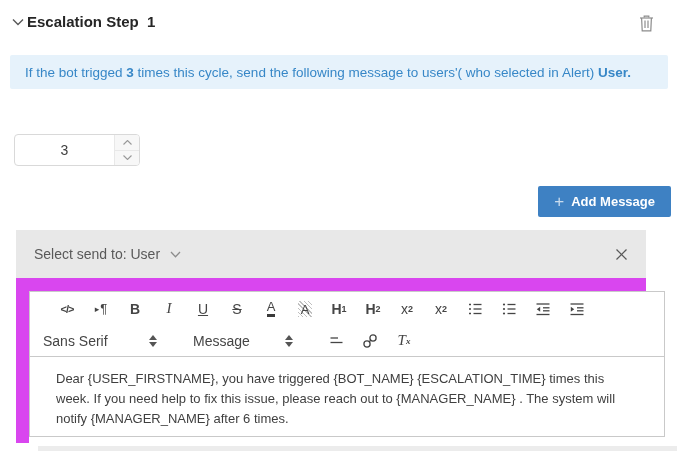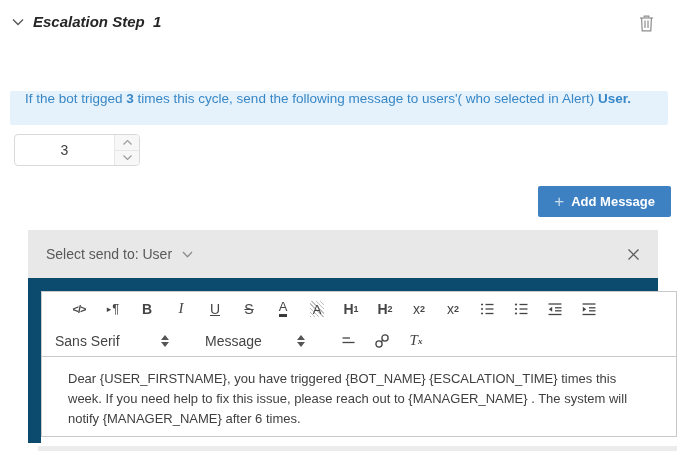--- a/index.html
+++ b/index.html
@@ -2,30 +2,30 @@
 <html style="--accent-blue: #3e81c3; --banner-bg: #e6f2fb; --banner-text: #3787c7;"><head>
 <meta charset="utf-8">
 <style>
   * { margin:0; padding:0; box-sizing:border-box; }
   html,body { background:#fff; }
   #root {
     position:relative; width:677px; height:451px; overflow:hidden;
     background:#fff; font-family:"Liberation Sans", sans-serif;
   }
   
-  .step-header { position:absolute; left:12px; top:13px; display:flex; align-items:center; gap:9px;font-style:italic; }
+  .step-header { position:absolute; left:12px; top:13px; display:flex; align-items:center; gap:3px; }
   .step-title { font-size:15px; font-weight:bold; color:#262626; white-space:pre; }
   .icon-btn { background:none; border:none; cursor:pointer; padding:0; display:flex; align-items:center; justify-content:center; }
   .trash-btn { position:absolute; right:23px; top:15px; }
   
   .banner {
     position:absolute; left:10px; top:55px; width:658px; height:34px;
     background:var(--banner-bg,#e6f2fb); border-radius:2px;
-    display:flex; padding:0 15px;
-    font-size:13.5px; color:var(--banner-text,#3787c7); white-space:pre-wrap;margin-top:36px;
+    display:flex; align-items:center; padding:0 15px;
+    font-size:13.5px; color:var(--banner-text,#3787c7); white-space:pre-wrap;
   }
   .banner b { font-weight:bold; }
   
   .threshold-label { position:absolute; left:14px; top:107px; font-size:14px; color:#404040; }
   .num-input {
     position:absolute; left:14px; top:134px; width:126px; height:32px;
     border:1px solid #d9d9d9; border-radius:4px; background:#fff; display:flex; overflow:hidden;
   }
   .num-input input {
     width:99px; border:none; outline:none; text-align:center;
@@ -37,21 +37,21 @@
   
   .add-msg-btn {
     position:absolute; right:6px; top:186px; height:31px; min-width:130px;
     background:var(--accent-blue,#3e81c3); color:#fff; border:none; border-radius:2px;
     display:flex; align-items:center; justify-content:center; gap:7px;
     font-size:13px; font-weight:bold; cursor:pointer; padding:0 16px;
     font-family:"Liberation Sans",sans-serif;
   }
   .add-msg-btn .plus { font-weight:normal; font-size:17px; color:rgba(255,255,255,.72); line-height:1; }
   
-  .card { position:absolute; left:28px; top:230px; width:630px; height:213px; background:#0c4a6e; }
+  .card { position:absolute; left:16px; top:230px; width:630px; height:213px; background:#d946ef; }
   .card-header { height:48px; background:#e8e8e8; display:flex; align-items:center; padding:0 18px; }
   .send-to-label { font-size:14px; color:#595959; margin-right:10px; }
   .close-btn { margin-left:auto; }
   .editor-wrap { position:absolute; left:13px; top:61px; width:636px; height:152px; background:#fff; }
   .editor-box { height:146px; border:1px solid #c9c9c9; display:flex; flex-direction:column; }
   .ql-toolbar { border-bottom:1px solid #c9c9c9; }
   .tb-row { display:flex; align-items:center; }
   .tb-row1 { height:33px; padding-left:20px; }
   .tb-row2 { height:31px; padding-left:13px; }
   .tb-btn {

